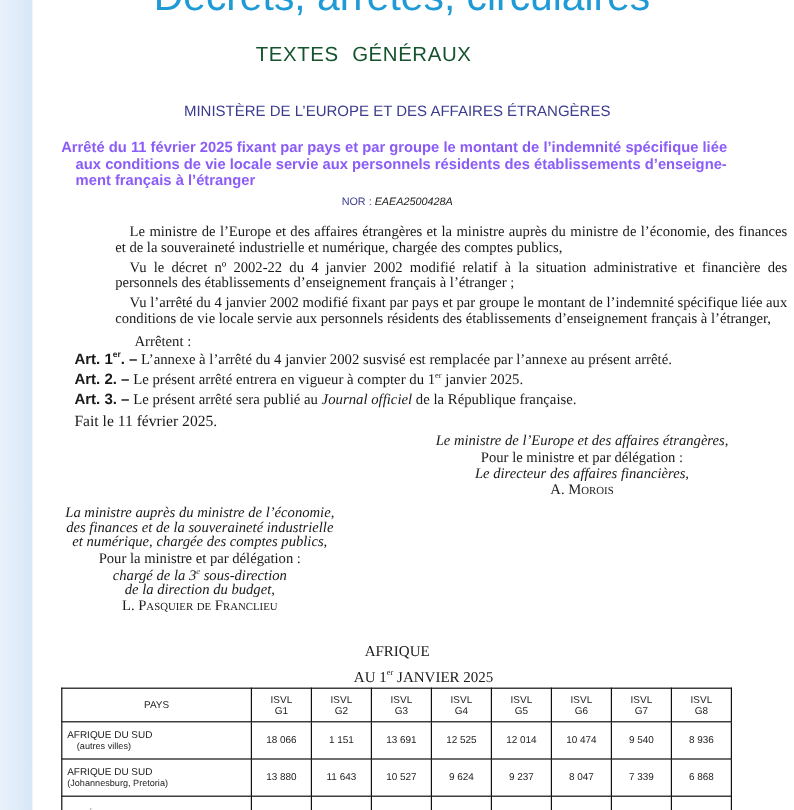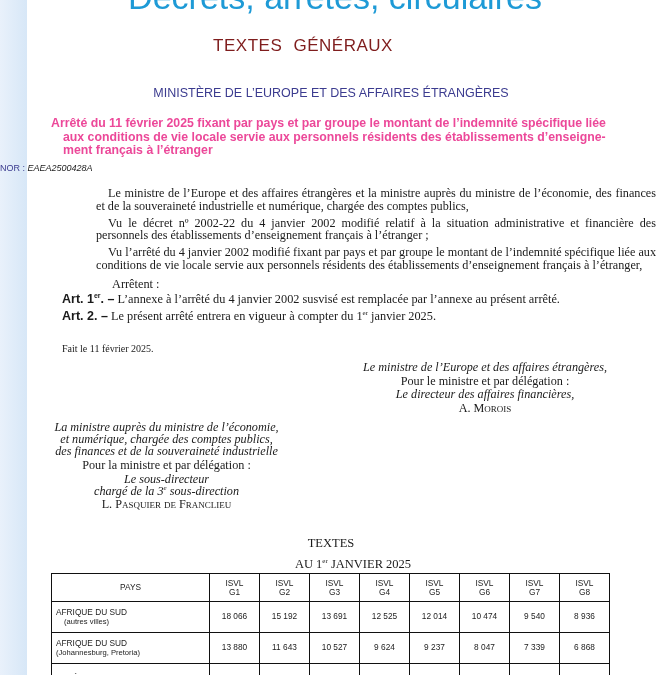--- a/index.html
+++ b/index.html
@@ -16,50 +16,50 @@
   .header-title {
     position: absolute; left: 110px; top: -23px; width: 450px;
     text-align: center;
     font-family: "Liberation Sans", "DejaVu Sans", sans-serif;
     font-size: 34px; color: #1e9ad6; white-space: nowrap;
     line-height: 40px;
   }
   .section-title {
     position: absolute; left: 0; width: 606px; top: 36px; text-align: center;
     font-family: "Liberation Sans", "DejaVu Sans", sans-serif;
-    font-size: 17px; color: #7f1d1d; letter-spacing: 0.5px; word-spacing: 6px;
+    font-size: 17px; color: #14532d; letter-spacing: 0.5px; word-spacing: 6px;
   }
   .ministry {
     position: absolute; left: 0; width: 662px; top: 86px; text-align: center;
     font-family: "Liberation Sans", "DejaVu Sans", sans-serif;
     font-weight: normal; font-size: 12.5px; color: #3b3b8f;
   }
   .decree-title {
     position: absolute; left: 51px; width: 560px; top: 117px;
     font-family: "Liberation Sans", "DejaVu Sans", sans-serif;
-    font-weight: bold; font-size: 12.3px; line-height: 13.5px; color: #ec4899;
+    font-weight: bold; font-size: 12.3px; line-height: 13.5px; color: #8b5cf6;
     padding-left: 12px; text-indent: -12px;
   }
   .nor {
-    position: absolute; left: 0; width: 662px; top: 163px; 
+    position: absolute; left: 0; width: 662px; top: 163px; text-align: center;
     font-family: "Liberation Sans", "DejaVu Sans", sans-serif;
     font-size: 9px; color: #3b3b8f;
   }
   .nor .code { font-style: italic; color: #1a1a1a; }
   .body-text {
     position: absolute; left: 51px; width: 560px; top: 187px;
     font-size: 12.2px; line-height: 12.8px; text-align: justify; margin-left: 45px;
   }
   .body-text p { margin: 0 0 4px 0; text-indent: 12px; }
   .arretent { position: absolute; left: 112px; top: 277px; font-size: 12.3px; }
   .articles { position: absolute; left: 62px; top: 291px; width: 560px; font-size: 12.3px; }
   .article { height: 17px; line-height: 17px; white-space: nowrap; }
   .art-label { font-family: "Liberation Sans", "DejaVu Sans", sans-serif; font-weight: bold; font-size: 12.5px; }
   .art-label sup, .sup { font-size: 7px; vertical-align: super; line-height: 0; }
-  .fait { position: absolute; left: 62px; top: 343px; font-size: 10px; }
+  .fait { position: absolute; left: 62px; top: 343px; font-size: 13px; }
   .sig-right {
     position: absolute; left: 345px; width: 280px; top: 361px;
     text-align: center; font-size: 12.2px; line-height: 13.6px;
   }
   .sig-left {
     position: absolute; left: 44px; width: 245px; top: 421px;
     text-align: center; font-size: 12.2px; line-height: 12.2px;
   }
   .it { font-style: italic; }
   .sc { font-variant: small-caps; }
@@ -103,42 +103,45 @@
 
 <div class="arretent">Arrêtent :</div>
 
 <div class="articles">
   <div class="article">
     <span class="art-label"><span>Art. 1</span><sup>er</sup><span>. –</span></span><span> L’annexe à l’arrêté du 4 janvier 2002 susvisé est remplacée par l’annexe au présent arrêté.</span>
   </div>
   <div class="article">
     <span class="art-label"><span>Art. 2.</span><span> –</span></span><span><span> Le présent arrêté entrera en vigueur à compter du 1</span><sup class="sup">er</sup><span> janvier 2025.</span></span>
   </div>
+  <div class="article">
+    <span class="art-label"><span>Art. 3.</span><span> –</span></span><span><span> Le présent arrêté sera publié au </span><span class="it">Journal officiel</span><span> de la République française.</span></span>
+  </div>
 </div>
 
 <div class="fait">Fait le 11 février 2025.</div>
 
 <div class="sig-right">
   <div class="it">Le ministre de l’Europe et des affaires étrangères,</div>
   <div>Pour le ministre et par délégation :</div>
   <div class="it">Le directeur des affaires financières,</div>
   <div><span>A. </span><span class="sc">Morois</span></div>
 </div>
 
 <div class="sig-left">
   <div class="it">La ministre auprès du ministre de l’économie,</div>
+  <div class="it">des finances et de la souveraineté industrielle</div>
   <div class="it">et numérique, chargée des comptes publics,</div>
-  <div class="it">des finances et de la souveraineté industrielle</div>
   <div class="plain">Pour la ministre et par délégation :</div>
-  <div class="it">Le sous-directeur</div>
   <div class="it"><span>chargé de la 3</span><sup class="sup">e</sup><span> sous-direction</span></div>
+  <div class="it">de la direction du budget,</div>
   <div class="plain"><span>L. </span><span class="sc">Pasquier de Franclieu</span></div>
 </div>
 
-<div class="annexe">TEXTES</div>
+<div class="annexe">AFRIQUE</div>
 <div class="annexe-date"><span>AU 1</span><sup class="sup">er</sup><span> JANVIER 2025</span></div>
 
 <table class="annex">
   <colgroup>
     <col style="width:158px">
       <col style="width:50px">
       <col style="width:50px">
       <col style="width:50px">
       <col style="width:50px">
       <col style="width:50px">
@@ -180,21 +183,21 @@
       <th>
           <div>ISVL</div>
           <div>G8</div>
         </th>
     </tr>
   </thead>
   <tbody>
     <tr>
       <td class="country"><span>AFRIQUE DU SUD</span><span class="sub">(autres villes)</span></td>
       <td>18 066</td>
-      <td>15 192</td>
+      <td>1 151</td>
       <td>13 691</td>
       <td>12 525</td>
       <td>12 014</td>
       <td>10 474</td>
       <td>9 540</td>
       <td>8 936</td>
     </tr>
     <tr>
       <td class="country"><span>AFRIQUE DU SUD</span><span class="sub2">(Johannesburg, Pretoria)</span></td>
       <td>13 880</td>

